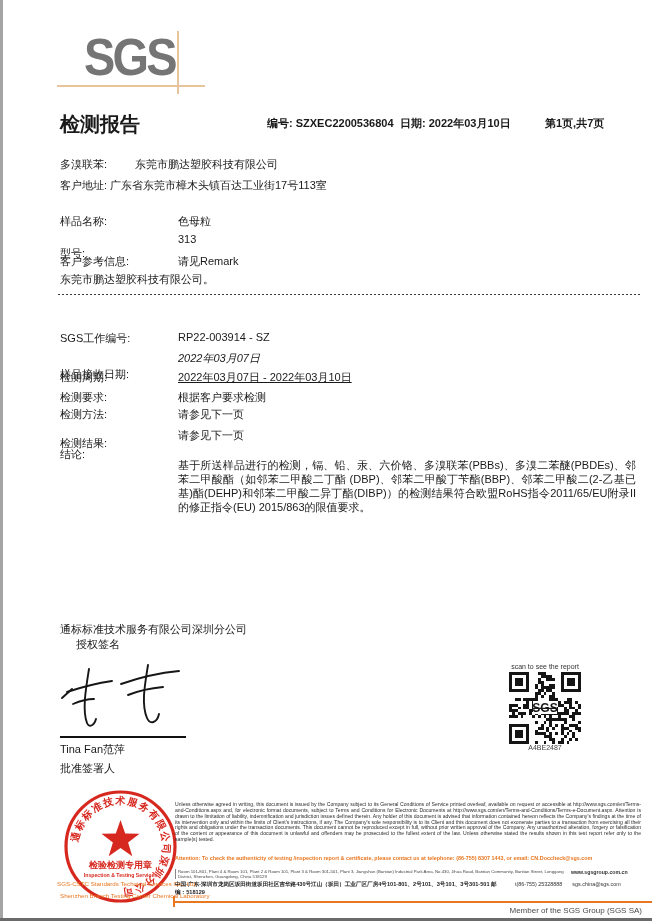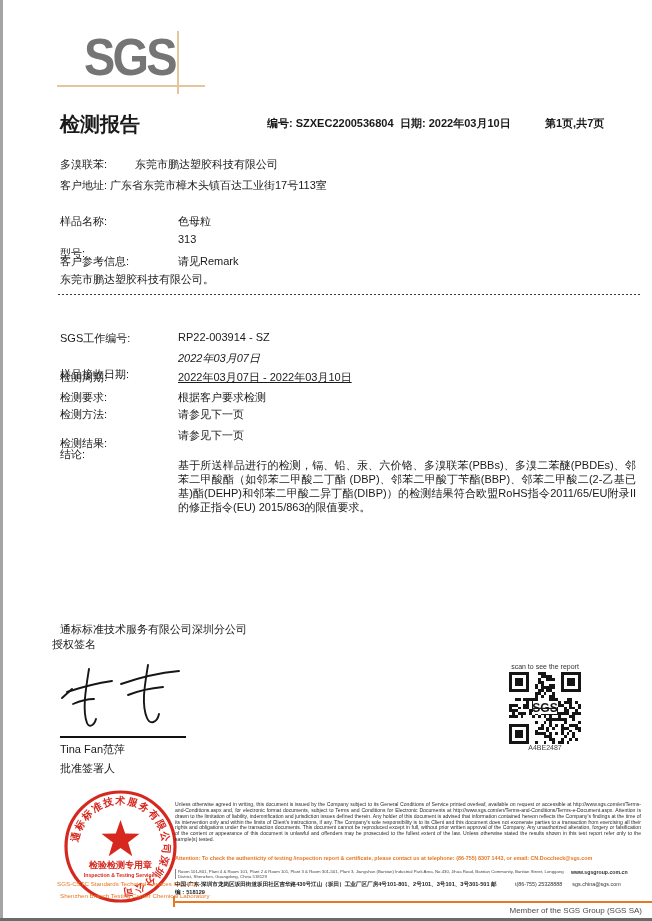--- a/index.html
+++ b/index.html
@@ -92,21 +92,21 @@
   <div class="abs lbl" style="top:390px;">检测要求:</div>
   <div class="abs val" style="left:178px;top:390px;">根据客户要求检测</div>
   <div class="abs lbl" style="top:407px;">检测方法:</div>
   <div class="abs val" style="left:178px;top:407px;">请参见下一页</div>
   <div class="abs lbl" style="top:428px;margin-top:8px;">检测结果:</div>
   <div class="abs val" style="left:178px;top:428px;">请参见下一页</div>
   <div class="abs lbl" style="top:447px;">结论:</div>
   <div class="abs conclusion">基于所送样品进行的检测，镉、铅、汞、六价铬、多溴联苯(PBBs)、多溴二苯醚(PBDEs)、邻苯二甲酸酯（如邻苯二甲酸二丁酯 (DBP)、邻苯二甲酸丁苄酯(BBP)、邻苯二甲酸二(2-乙基已基)酯(DEHP)和邻苯二甲酸二异丁酯(DIBP)）的检测结果符合欧盟RoHS指令2011/65/EU附录II的修正指令(EU) 2015/863的限值要求。</div>
 
   <div class="abs val" style="left:60px;top:622px;">通标标准技术服务有限公司深圳分公司</div>
-  <div class="abs val" style="left:52px;top:637px;">授权签名</div>
+  <div class="abs val" style="left:76px;top:637px;">授权签名</div>
 
   <svg class="sig-svg" width="135" height="75" viewBox="0 0 135 75">
     <g fill="none" stroke="#161616" stroke-width="1.9" stroke-linecap="round">
       <path d="M4,36 L14,27"></path>
       <path d="M9,30 C24,25 40,21 54,19"></path>
       <path d="M31,7 C28,26 24,48 29,61 C31,66 36,64 38,57"></path>
       <path d="M15,42 C22,39 30,37 36,37"></path>
       <path d="M63,22 C80,16 100,11 121,9"></path>
       <path d="M90,3 C87,22 83,42 89,56 C92,63 99,61 101,52"></path>
       <path d="M70,33 C80,29 94,26 105,25"></path>

